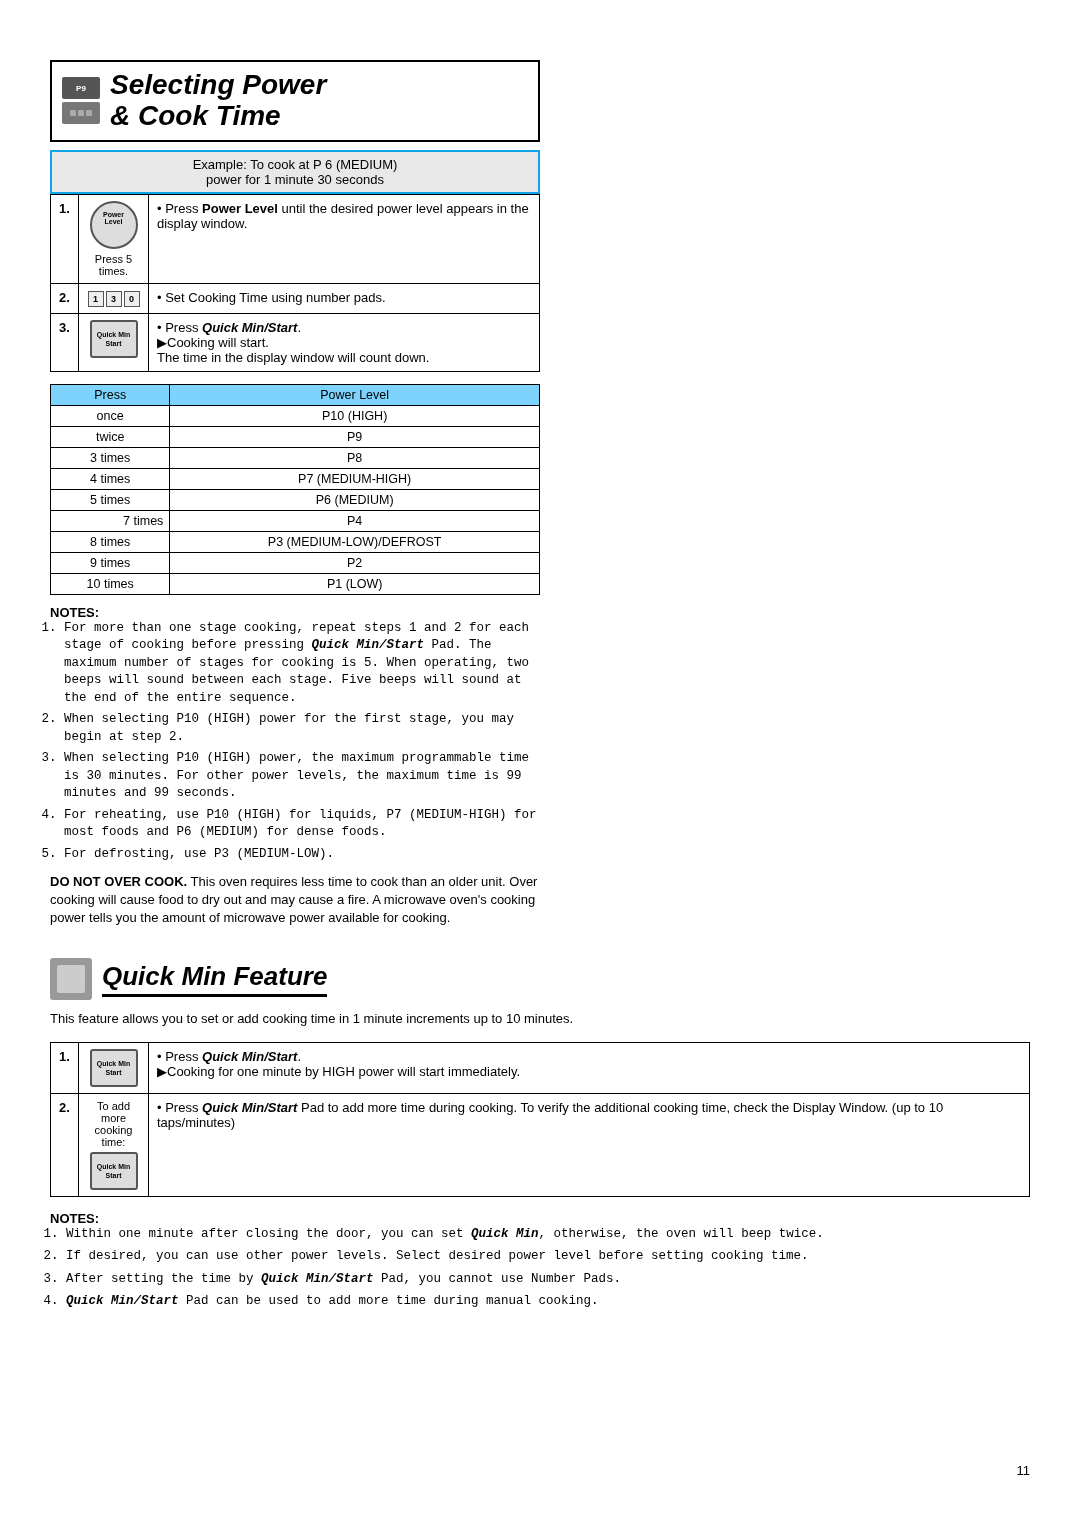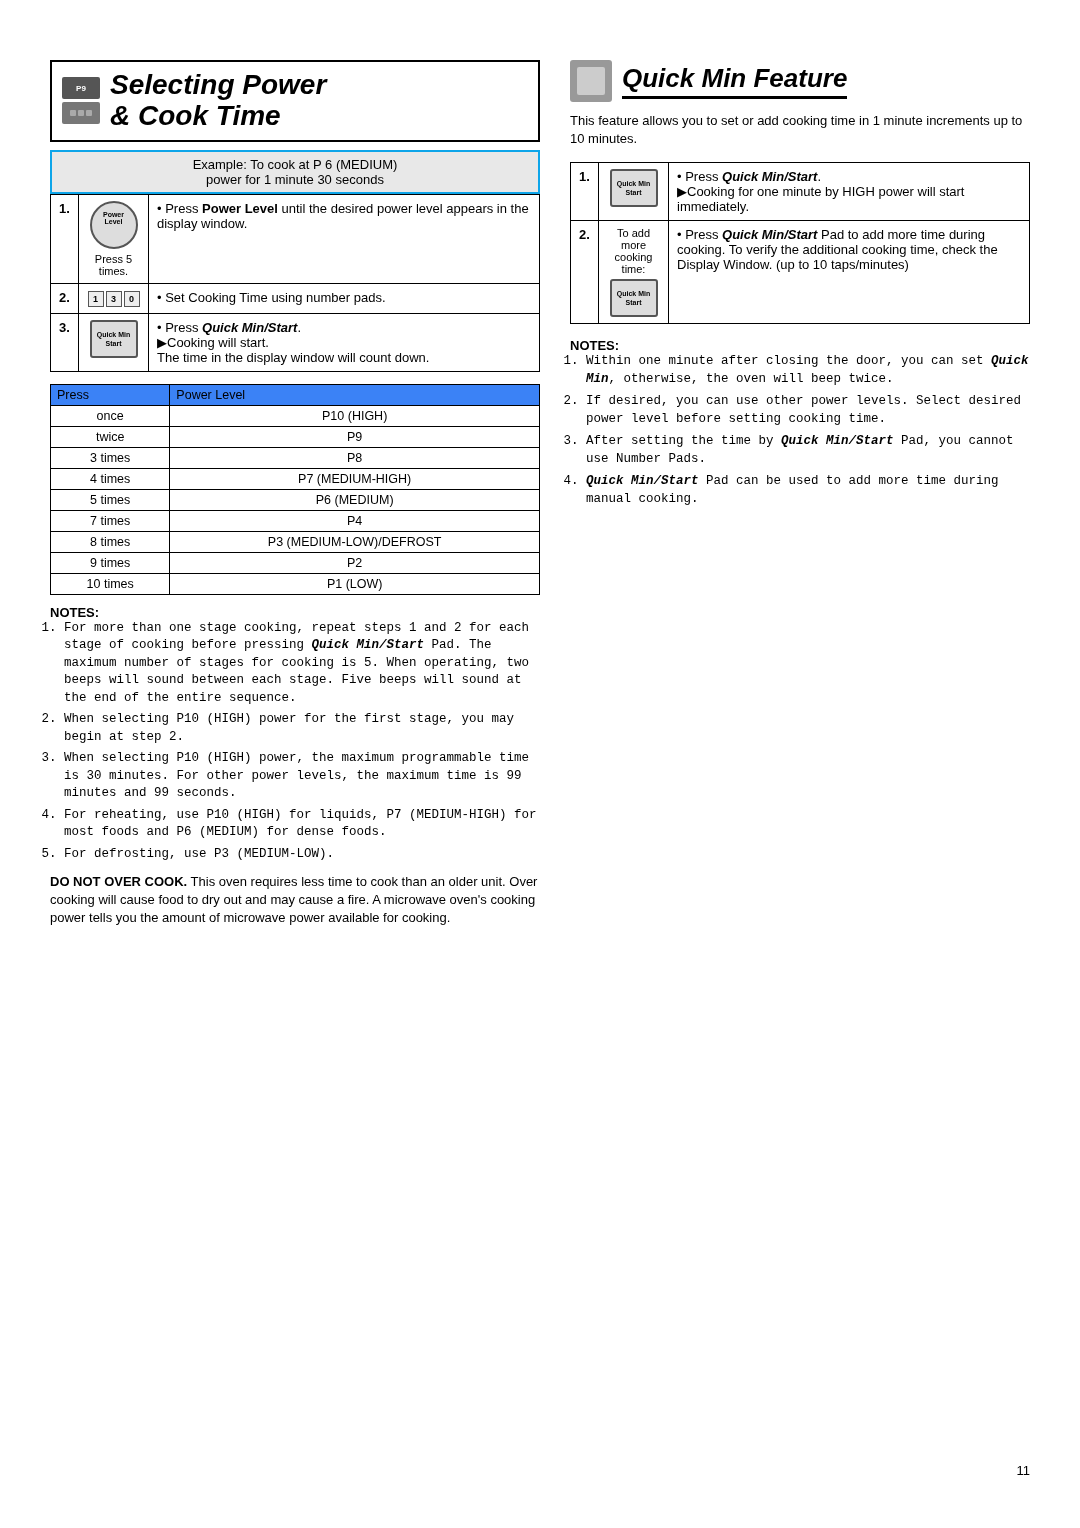--- a/index.html
+++ b/index.html
@@ -9,21 +9,21 @@
       background: #fff;
       font-family: Arial, Helvetica, sans-serif;
       font-size: 13px;
       color: #000;
     }
     .page {
       width: 1080px;
       min-height: 1528px;
       padding: 60px 50px 60px 50px;
       display: flex;
-      flex-direction: row;
+      flex-direction: column;
       gap: 30px;
     }
     .left-col {
       width: 490px;
       flex-shrink: 0;
     }
     .right-col {
       flex: 1;
     }
 
@@ -201,22 +201,23 @@
       border: 1px solid #000;
       margin-bottom: 10px;
       font-size: 12.5px;
     }
     .power-table td, .power-table th {
       border: 1px solid #000;
       padding: 3px 6px;
       text-align: left;
     }
     .power-table th {
-      background: #3b82f6;
+      background: #7dd3fc;
       font-weight: normal;
+      text-align: center;
     }
 
     
     .notes-section { margin-bottom: 10px; }
     .notes-title { font-weight: bold; font-size: 13px; }
     .notes-list { padding-left: 14px; font-family: Liberation Mono, monospace; }
     .notes-list li { font-size: 12.5px; margin-bottom: 4px; line-height: 1.4; }
 
     .do-not-para { font-size: 13px; line-height: 1.4; margin-top: 8px; }
 
@@ -356,21 +357,21 @@
           </tr>
           <tr>
             <td style="text-align: center;">4 times</td>
             <td style="text-align: center;">P7 (MEDIUM-HIGH)</td>
           </tr>
           <tr>
             <td style="text-align: center;">5 times</td>
             <td style="text-align: center;">P6 (MEDIUM)</td>
           </tr>
           <tr>
-            <td style="text-align: center;">7 times</td>
+            <td style="text-align: right;">7 times</td>
             <td style="text-align: center;">P4</td>
           </tr>
           <tr>
             <td style="text-align: center;">8 times</td>
             <td style="text-align: center;">P3 (MEDIUM-LOW)/DEFROST</td>
           </tr>
           <tr>
             <td style="text-align: center;">9 times</td>
             <td style="text-align: center;">P2</td>
           </tr>

